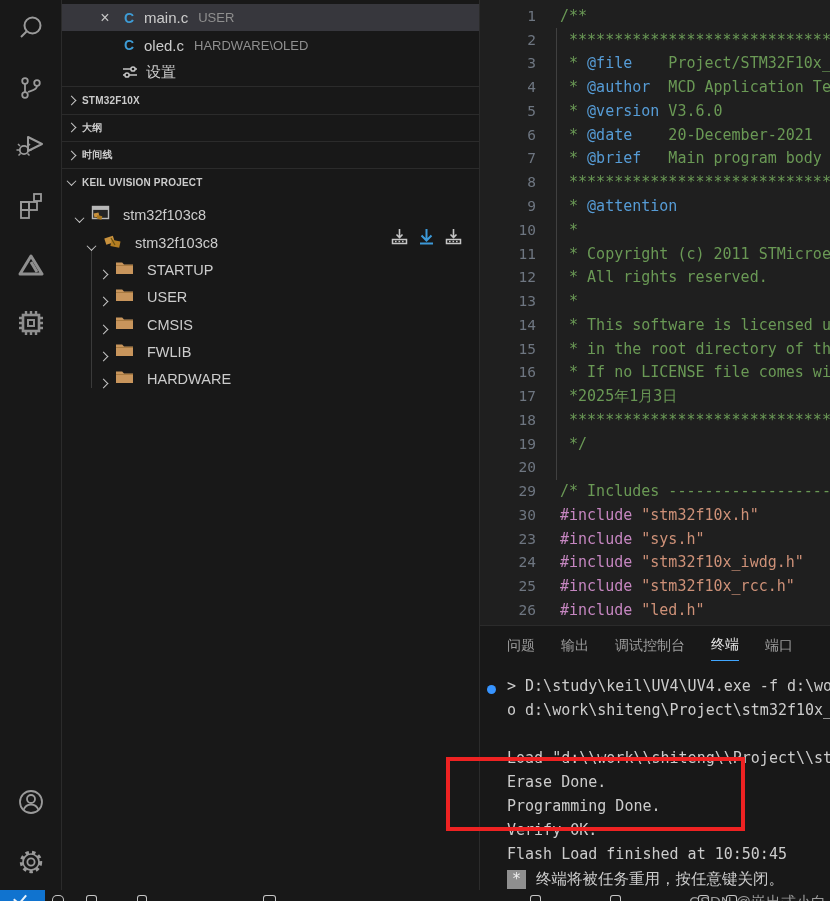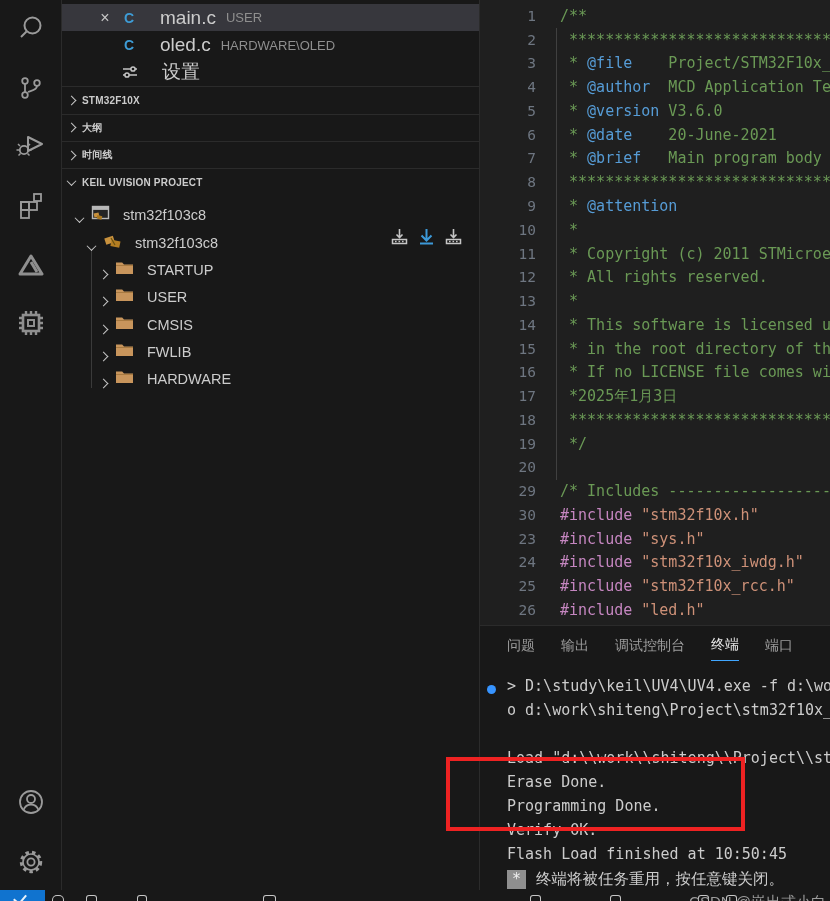--- a/index.html
+++ b/index.html
@@ -22,21 +22,21 @@
     border-right:1px solid #2b2b2b; flex:none; padding-top:4px; overflow:hidden;
   }
   .right-col { position:relative; width:350px; height:100%; flex:none; background:#1f1f1f; }
 
   
   .oe-row { position:relative; height:27.4px; display:flex; align-items:center; padding-left:35px; }
   .oe-row.selected { background:#37373d; }
   .oe-close { width:16px; color:#c5c5c5; font-size:16px; line-height:16px; text-align:center; margin-right:8px; cursor:pointer; }
   .oe-close.hidden { visibility:hidden; }
   .file-icon-c { width:16px; margin-right:7px; font-weight:bold; font-size:14px; color:#3e9cd6; text-align:center; }
-  .oe-label { font-size:19px; color:#cccccc; white-space:pre;margin-left:16px; }
+  .oe-label { font-size:15px; color:#cccccc; white-space:pre; }
   .oe-detail { font-size:13px; color:#8f8f8f; margin-left:10px; white-space:pre; }
   .icon-16 { width:18px; height:18px; margin-right:7px; flex:none; }
 
   .section-header {
     height:27.4px; display:flex; align-items:center; padding-left:6px;
     border-top:1px solid #2b2b2b; cursor:pointer;
   }
   .section-label { font-size:10px; font-weight:bold; color:#cccccc; margin-left:7px; letter-spacing:.2px; }
 
   .tree { position:relative; }
@@ -277,21 +277,21 @@
     </div>
 
     <div class="right-col">
       <div class="editor" id="editor">
         <div class="comment-guide"></div>
       <div class="code-line"><span class="gutter">1</span><span class="code-text"><span class="tok-c">/**</span></span></div>
           <div class="code-line"><span class="gutter">2</span><span class="code-text"><span class="tok-c"> ******************************************************************************</span></span></div>
           <div class="code-line"><span class="gutter">3</span><span class="code-text"><span class="tok-c"> * </span><span class="tok-t">@file</span><span class="tok-c">    Project/STM32F10x_StdPeriph_Template/main.c</span></span></div>
           <div class="code-line"><span class="gutter">4</span><span class="code-text"><span class="tok-c"> * </span><span class="tok-t">@author</span><span class="tok-c">  MCD Application Team</span></span></div>
           <div class="code-line"><span class="gutter">5</span><span class="code-text"><span class="tok-c"> * </span><span class="tok-t">@version</span><span class="tok-c"> V3.6.0</span></span></div>
-          <div class="code-line"><span class="gutter">6</span><span class="code-text"><span class="tok-c"> * </span><span class="tok-t">@date</span><span class="tok-c">    20-June-2021</span></span></div>
+          <div class="code-line"><span class="gutter">6</span><span class="code-text"><span class="tok-c"> * </span><span class="tok-t">@date</span><span class="tok-c">    20-December-2021</span></span></div>
           <div class="code-line"><span class="gutter">7</span><span class="code-text"><span class="tok-c"> * </span><span class="tok-t">@brief</span><span class="tok-c">   Main program body</span></span></div>
           <div class="code-line"><span class="gutter">8</span><span class="code-text"><span class="tok-c"> ******************************************************************************</span></span></div>
           <div class="code-line"><span class="gutter">9</span><span class="code-text"><span class="tok-c"> * </span><span class="tok-t">@attention</span></span></div>
           <div class="code-line"><span class="gutter">10</span><span class="code-text"><span class="tok-c"> *</span></span></div>
           <div class="code-line"><span class="gutter">11</span><span class="code-text"><span class="tok-c"> * Copyright (c) 2011 STMicroelectronics.</span></span></div>
           <div class="code-line"><span class="gutter">12</span><span class="code-text"><span class="tok-c"> * All rights reserved.</span></span></div>
           <div class="code-line"><span class="gutter">13</span><span class="code-text"><span class="tok-c"> *</span></span></div>
           <div class="code-line"><span class="gutter">14</span><span class="code-text"><span class="tok-c"> * This software is licensed under terms that can be found in the LICENSE file</span></span></div>
           <div class="code-line"><span class="gutter">15</span><span class="code-text"><span class="tok-c"> * in the root directory of this software component.</span></span></div>
           <div class="code-line"><span class="gutter">16</span><span class="code-text"><span class="tok-c"> * If no LICENSE file comes with this software, it is provided AS-IS.</span></span></div>

